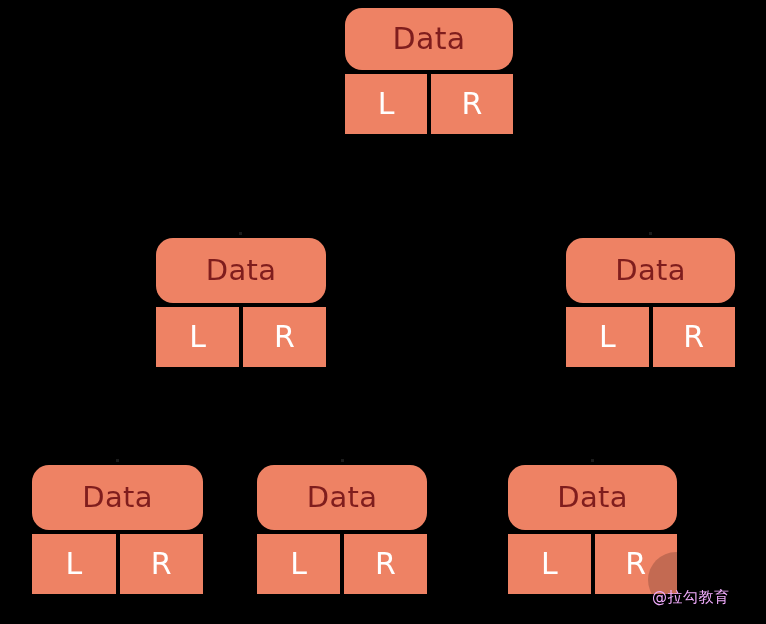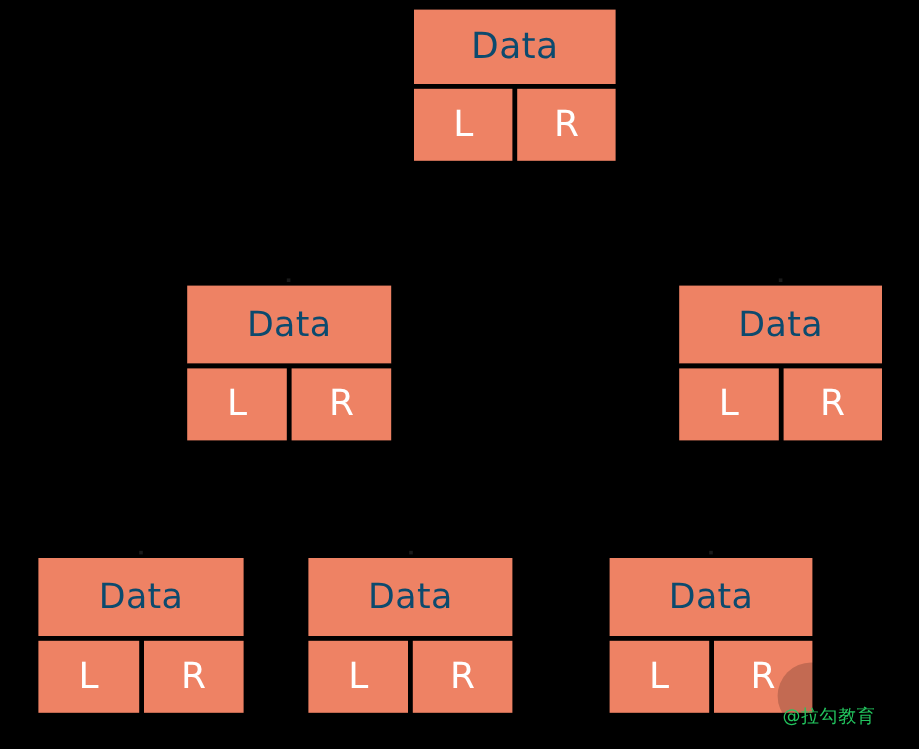--- a/index.html
+++ b/index.html
@@ -19,26 +19,27 @@
     overflow: hidden;
   }
   
   .node {
     position: absolute;
     display: flex;
     flex-direction: column;
   }
   .node-data {
     background: #ee8264;
-    color: #0c4a6e;
+    color: #7f1d1d;
     display: flex;
     align-items: center;
     justify-content: center;
     line-height: 1;
     letter-spacing: 0.3px;
+    border-radius: 17px;
   }
   .node-children {
     display: flex;
     flex-direction: row;
   }
   .node-cell {
     background: #ee8264;
     color: #ffffff;
     display: flex;
     align-items: center;
@@ -128,14 +129,14 @@
     </div>
     <div class="node" style="left: 508px; top: 465px; width: 169px;">
       <div class="node-data" style="height: 65px; font-size: 29px;">Data</div>
       <div class="row-gap"></div>
       <div class="node-children">
         <div class="node-cell left" style="width: 82.5px; height: 60px; font-size: 30px;">L</div>
         <div class="node-cell right" style="width: 82.5px; height: 60px; font-size: 30px;">R</div>
       </div>
     </div>
     <div class="watermark-blob" style="left: 648px; top: 552px;"></div>
-    <div class="watermark" style="left: 652px; top: 588px; color: #22c55e;">@拉勾教育</div>
+    <div class="watermark" style="left: 652px; top: 588px; color: #f0abfc;">@拉勾教育</div>
   </div>
 
 </body></html>

